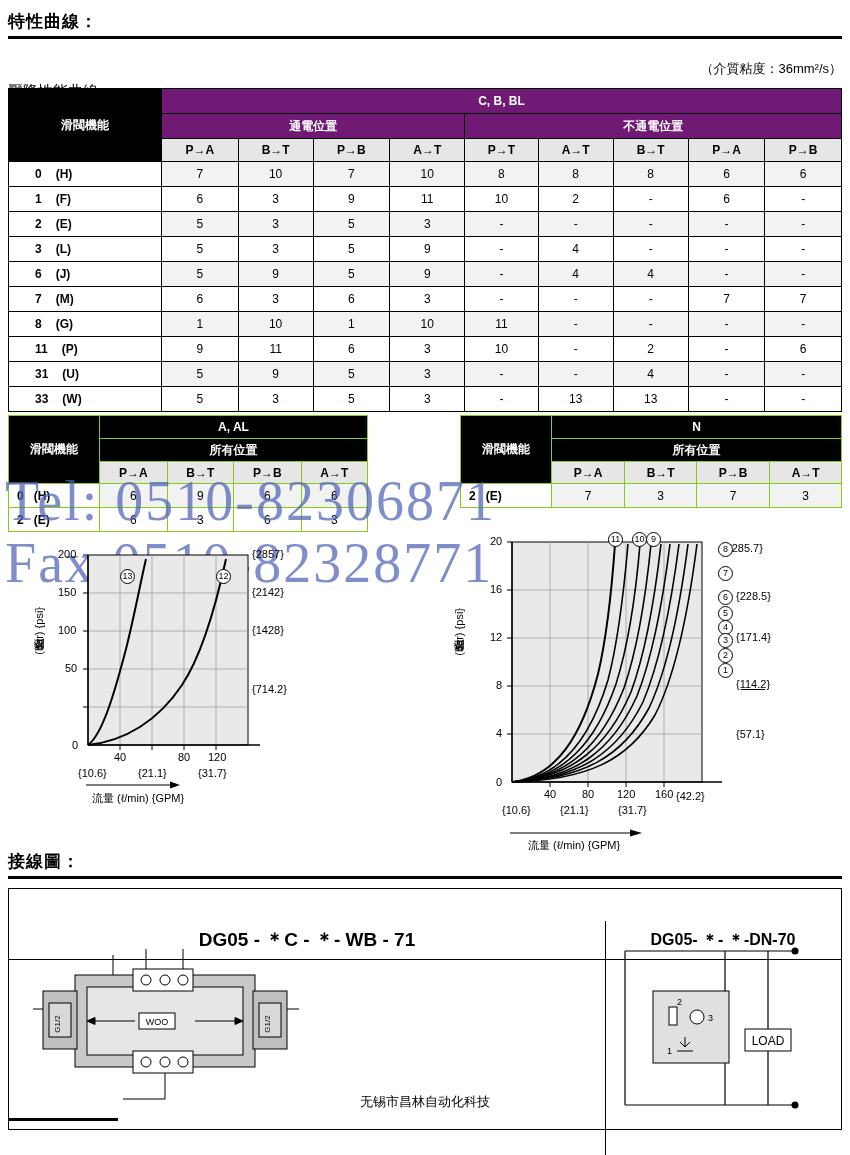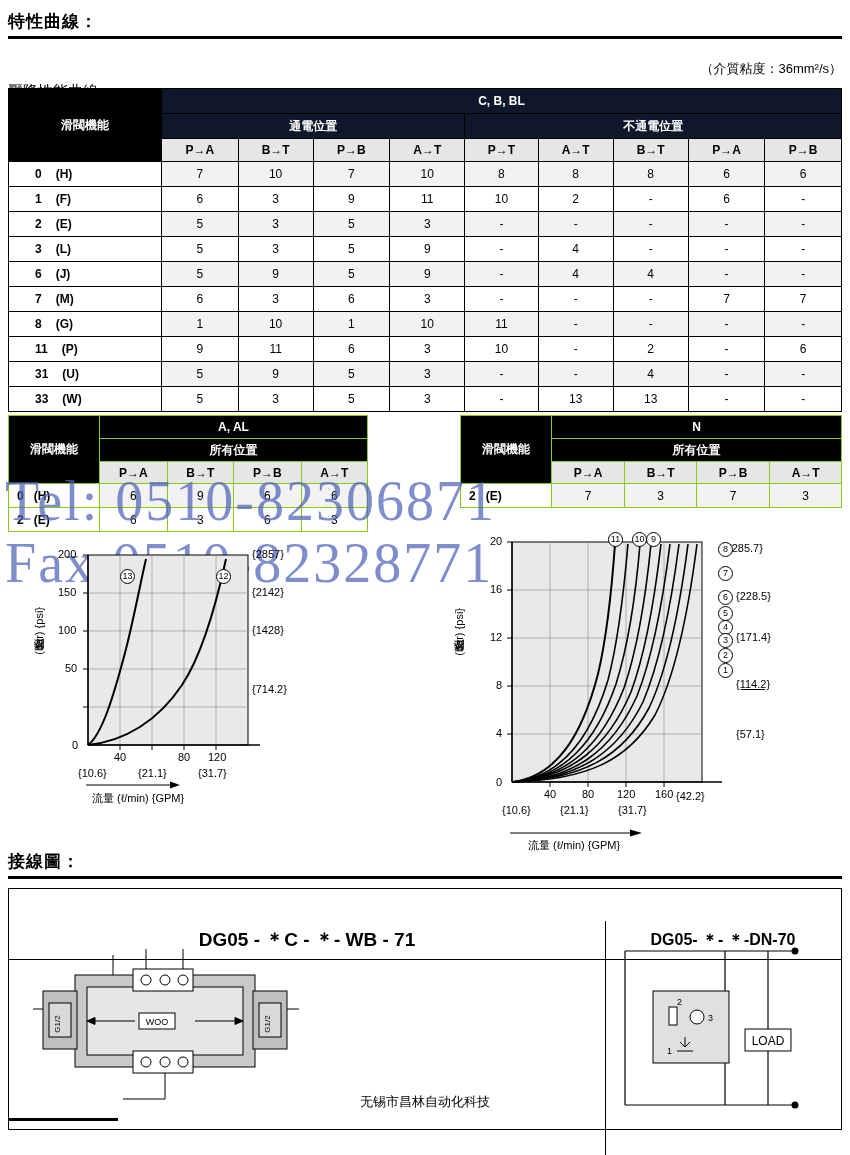--- a/index.html
+++ b/index.html
@@ -17,21 +17,21 @@
   .rule{position:absolute;background:#000;}
 
   
   .subhead{position:absolute;font-size:15px;}
   .subhead-right{position:absolute;font-size:13px;right:8px;}
 
   
   table{border-collapse:collapse;}
   .t1{position:absolute;left:8px;top:88px;width:834px;font-size:12px;}
   .t1 th,.t1 td{border:1px solid #000;text-align:center;vertical-align:middle;}
-  .t1 thead th{background:#0f172a;color:#fff;font-weight:bold;height:22px;}
+  .t1 thead th{background:#701a75;color:#fff;font-weight:bold;height:22px;}
   .t1 thead tr.sub th{background:#e6e6e6;color:#000;font-weight:bold;height:20px;}
   .t1 thead th.fn{background:#000;color:#fff;}
   .t1 tbody td{height:22px;background:#fff;}
   .t1 tbody tr:nth-child(odd) td{background:#f2f2f2;}
   .t1 td.fncell{text-align:left;padding-left:26px;font-weight:bold;background:#fff !important;}
   .t1 td.fncell span.sub{font-weight:bold;padding-left:14px;}
 
   .t2{position:absolute;font-size:12px;}
   .t2 th,.t2 td{border:1px solid #84cc16;text-align:center;vertical-align:middle;}
   .t2 thead th{background:#000;color:#fff;font-weight:bold;height:20px;}

